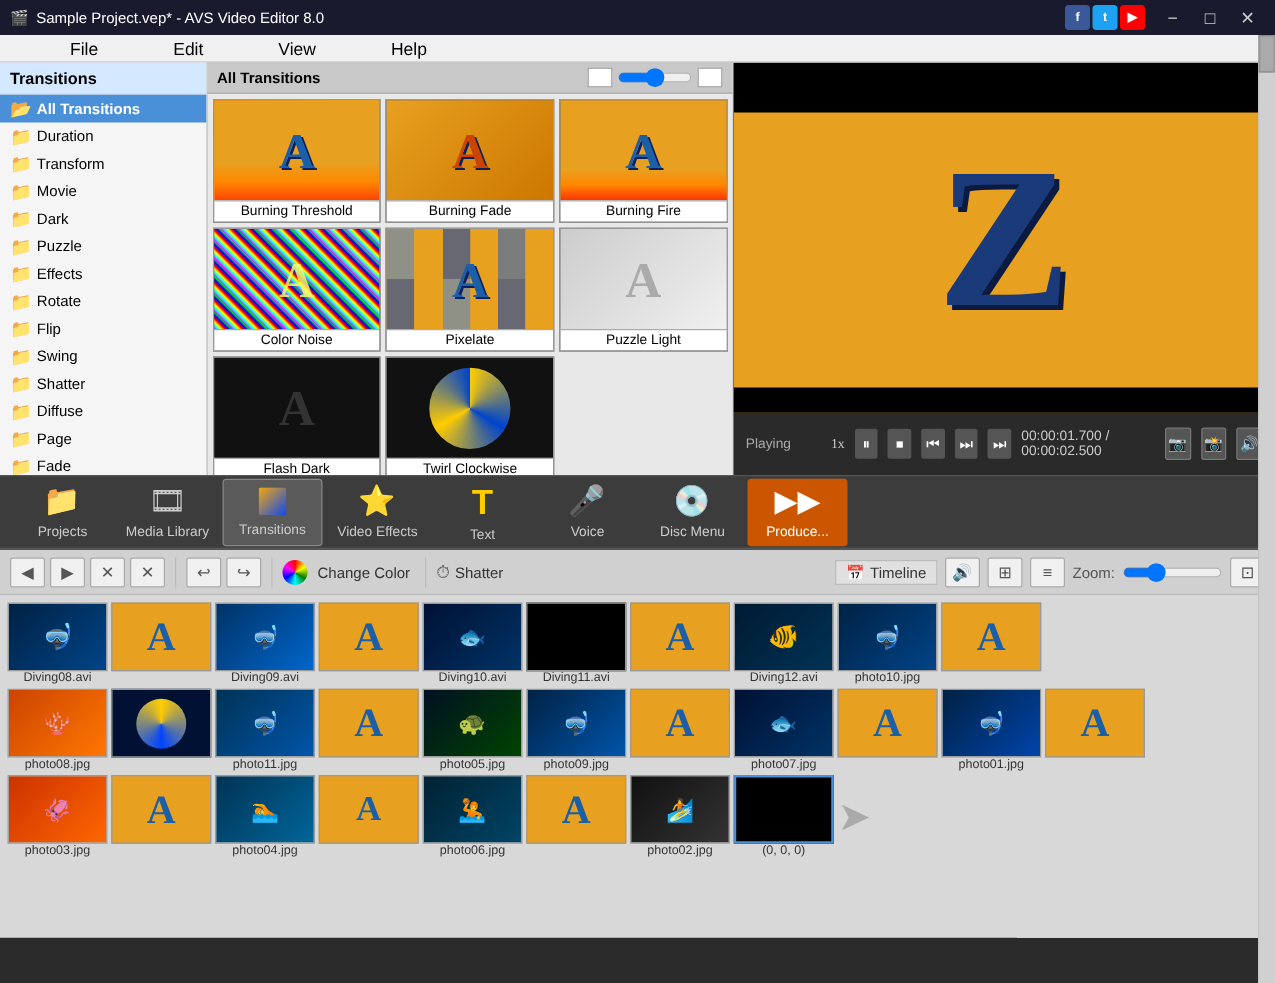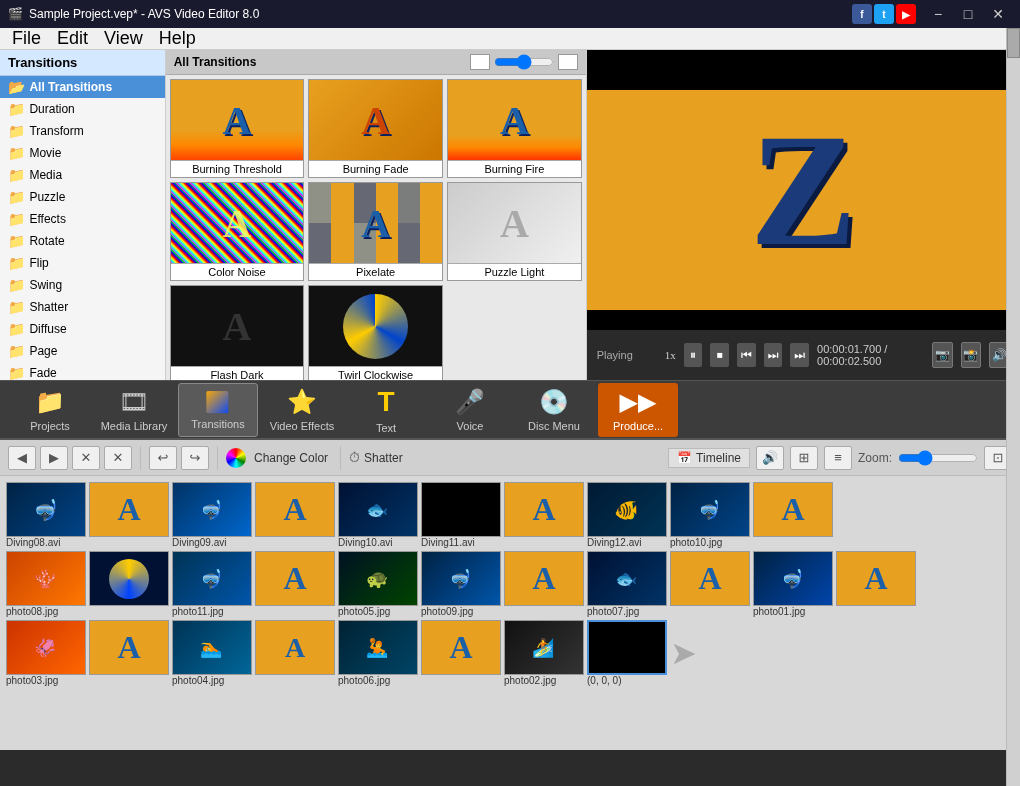--- a/index.html
+++ b/index.html
@@ -11,21 +11,21 @@
     #titlebar-controls { display: flex; gap: 2px; }
     #titlebar-controls span { width: 28px; height: 28px; display: flex; align-items: center; justify-content: center; cursor: pointer; color: #ccc; font-size: 14px; }
     #social-icons { display: flex; gap: 2px; }
     .social-btn { width: 20px; height: 20px; border-radius: 3px; display: flex; align-items: center; justify-content: center; font-size: 10px; font-weight: bold; color: #fff; cursor: pointer; }
     .fb { background: #3b5998; }
     .tw { background: #1da1f2; }
     .yt { background: #ff0000; }
 
     
     #menubar { background: #f0f0f0; height: 22px; display: flex; align-items: center; padding: 0 4px; border-bottom: 1px solid #ccc; }
-    #menubar span { padding: 2px 8px; cursor: pointer; font-size: 18px; }
+    #menubar span { padding: 2px 8px; cursor: pointer; font-size: 14px; margin-left: 44px; }
 
     
     #main { display: flex; height: calc(786px - 28px - 22px - 60px - 310px); }
 
     
     #left-panel { width: 175px; background: #f5f5f5; border-right: 1px solid #ccc; display: flex; flex-direction: column; }
     #transitions-header { background: #d4e8ff; padding: 5px 8px; font-weight: bold; font-size: 13px; border-bottom: 1px solid #b0c8e8; }
     #transitions-list { flex: 1; overflow-y: auto; }
     .trans-item { display: flex; align-items: center; gap: 4px; padding: 3px 8px; cursor: pointer; font-size: 12px; }
     .trans-item.active { background: #4a90d9; color: #fff; font-weight: bold; }
@@ -79,21 +79,21 @@
     #duration-label { font-size: 12px; color: #333; cursor: pointer; }
     #timeline-right { margin-left: auto; display: flex; align-items: center; gap: 6px; font-size: 12px; color: #333; }
     #zoom-label { font-size: 12px; color: #555; }
 
     
     #media-grid { flex: 1; overflow-y: auto; overflow-x: hidden; padding: 6px; background: #d8d8d8; display: flex; flex-direction: column; gap: 0; }
     .media-row { display: flex; flex-wrap: wrap; gap: 3px; margin-bottom: 3px; }
     .media-item { display: flex; flex-direction: column; align-items: center; cursor: pointer; }
     .media-thumb { width: 80px; height: 55px; background: #555; display: flex; align-items: center; justify-content: center; border: 1px solid #999; font-size: 10px; overflow: hidden; }
     .media-thumb.selected { border: 2px solid #4a90d9; }
-    .media-name { font-size: 10px; color: #333; text-align: left; width: 80px; overflow: hidden; text-overflow: ellipsis; white-space: nowrap; }
+    .media-name { font-size: 10px; color: #333; text-align: center; width: 80px; overflow: hidden; text-overflow: ellipsis; white-space: nowrap; }
     .drop-zone { width: 120px; height: 55px; background: #000; border: 2px solid #4a90d9; display: flex; align-items: center; justify-content: center; flex-direction: column; }
     .drop-text { color: #fff; font-size: 10px; text-align: center; line-height: 1.3; }
 
     
     ::-webkit-scrollbar { width: 12px; background: #d0d0d0; }
     ::-webkit-scrollbar-thumb { background: #aaa; border: 1px solid #888; }
 
     
     .letter-a { position: absolute; font-size: 40px; font-weight: bold; color: #1a5fa8; font-family: serif; text-shadow: 2px 2px 0 #0a2060; z-index: 2; }
     .fire-effect { position: absolute; bottom: 0; left: 0; right: 0; height: 30px; background: linear-gradient(to top, #ff4400, #ff8800, transparent); }
@@ -146,21 +146,21 @@
       <div class="trans-item">
         <span class="folder-icon">📁</span>
         <span>Transform</span>
       </div>
       <div class="trans-item">
         <span class="folder-icon">📁</span>
         <span>Movie</span>
       </div>
       <div class="trans-item">
         <span class="folder-icon">📁</span>
-        <span>Media</span>
+        <span>Dark</span>
       </div>
       <div class="trans-item">
         <span class="folder-icon">📁</span>
         <span>Puzzle</span>
       </div>
       <div class="trans-item">
         <span class="folder-icon">📁</span>
         <span>Effects</span>
       </div>
       <div class="trans-item">

